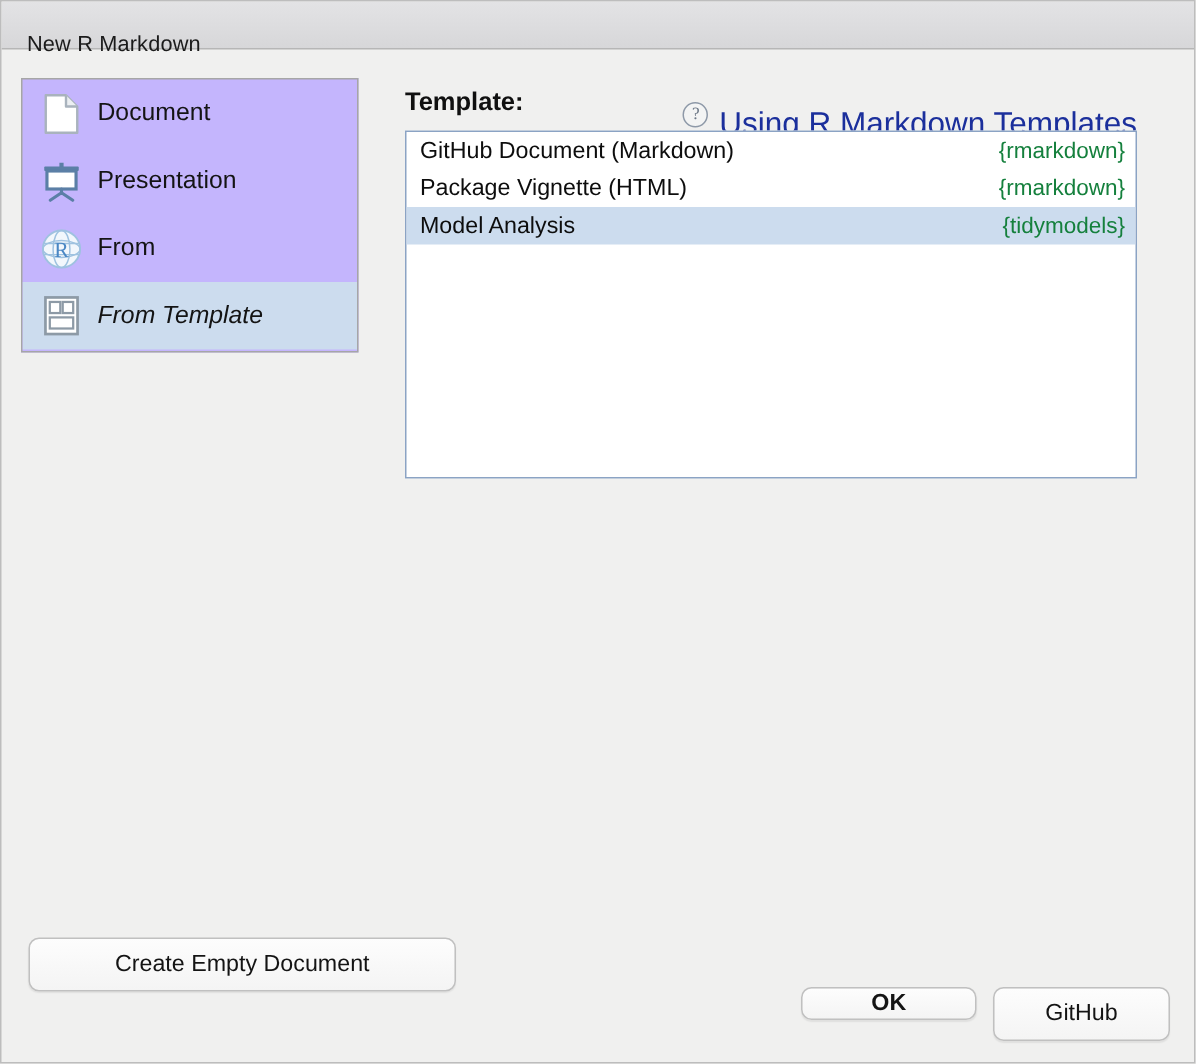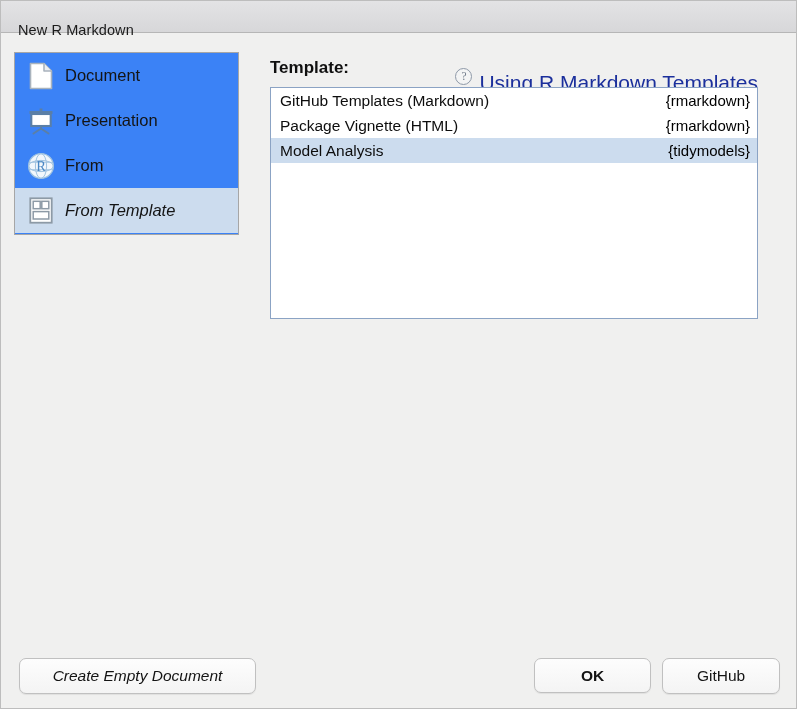--- a/index.html
+++ b/index.html
@@ -45,21 +45,21 @@
     white-space: nowrap;
   }
 
   
   .sidebar {
     position: absolute;
     left: 13px;
     top: 51px;
     width: 225px;
     height: 183px;
-    background: #3b82f6;
+    background: #c4b5fd;
     border: 1px solid #a6a6a6;
     box-sizing: border-box;
     overflow: hidden;
   }
   .side-item {
     display: flex;
     align-items: center;
     height: 45px;
     padding-left: 11px;
     box-sizing: border-box;
@@ -153,21 +153,21 @@
   .tpl-row.selected {
     background: #ccdcee;
   }
   .tpl-row .tpl-name {
     font-size: 15.5px;
     color: #0d0d0d;
     white-space: nowrap;
   }
   .tpl-row .tpl-pkg {
     font-size: 15px;
-    color: #000000;
+    color: #15803d;
     white-space: nowrap;
   }
 
   
   .btn {
     position: absolute;
     background: linear-gradient(to bottom, #fdfdfd 0%, #f4f4f4 100%);
     border: 1px solid #c0c0c0;
     border-radius: 7px;
     box-shadow: 0 1px 1px rgba(0,0,0,0.07);
@@ -175,30 +175,29 @@
     align-items: center;
     justify-content: center;
     box-sizing: border-box;
     cursor: default;
     font-size: 15.5px;
     color: #141414;
     white-space: nowrap;
   }
   #create-empty-btn {
     left: 18px;
-    top: 657px;
-    width: 237px;
+    top: 624px;
+    width: 285px;
     height: 36px;
-    font-style: italic;
   }
   #ok-btn {
     left: 533px;
     top: 657px;
     width: 117px;
-    height: 35px;
+    height: 22px;
     font-weight: bold;
   }
   #cancel-btn {
     left: 661px;
     top: 657px;
     width: 118px;
     height: 36px;
   }
 </style>
 </head>
@@ -265,21 +264,21 @@
     <div class="tpl-label">Template:</div>
     <div class="tpl-help">
       <span class="help-icon">?</span>
       <span class="help-link">Using R Markdown Templates</span>
     </div>
   </div>
 
   <div class="tpl-list">
 
     <div class="tpl-row">
-      <span class="tpl-name">GitHub Templates (Markdown)</span>
+      <span class="tpl-name">GitHub Document (Markdown)</span>
       <span class="tpl-pkg">{rmarkdown}</span>
     </div>
 
     <div class="tpl-row">
       <span class="tpl-name">Package Vignette (HTML)</span>
       <span class="tpl-pkg">{rmarkdown}</span>
     </div>
 
     <div class="tpl-row selected">
       <span class="tpl-name">Model Analysis</span>

